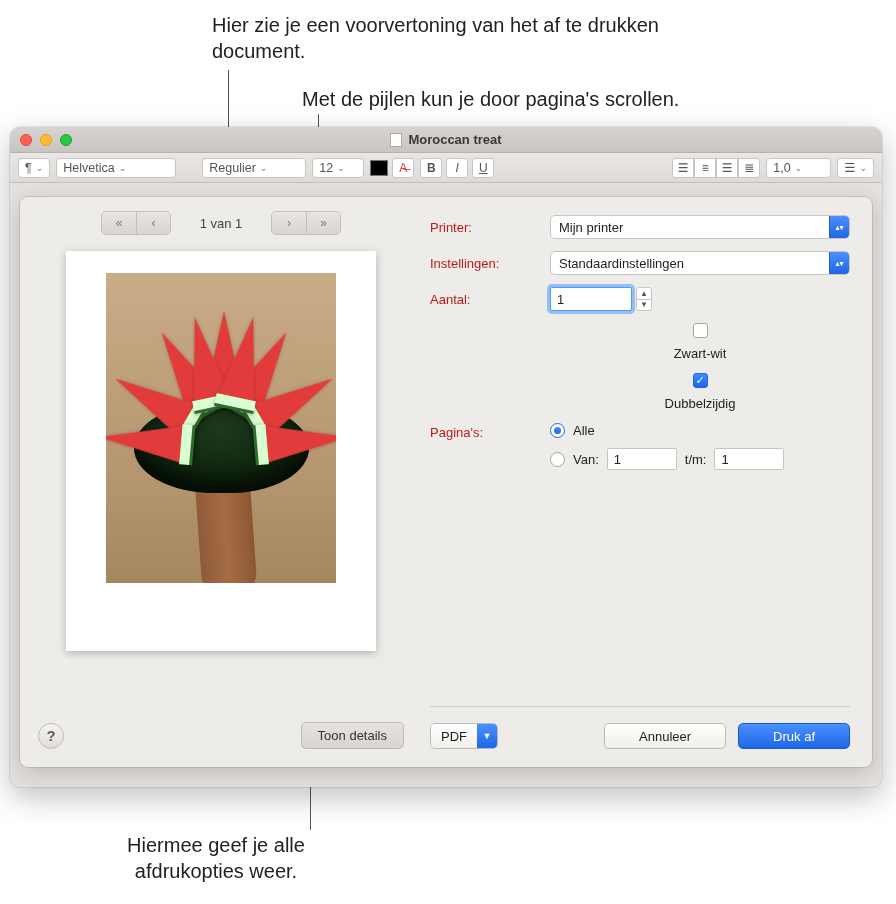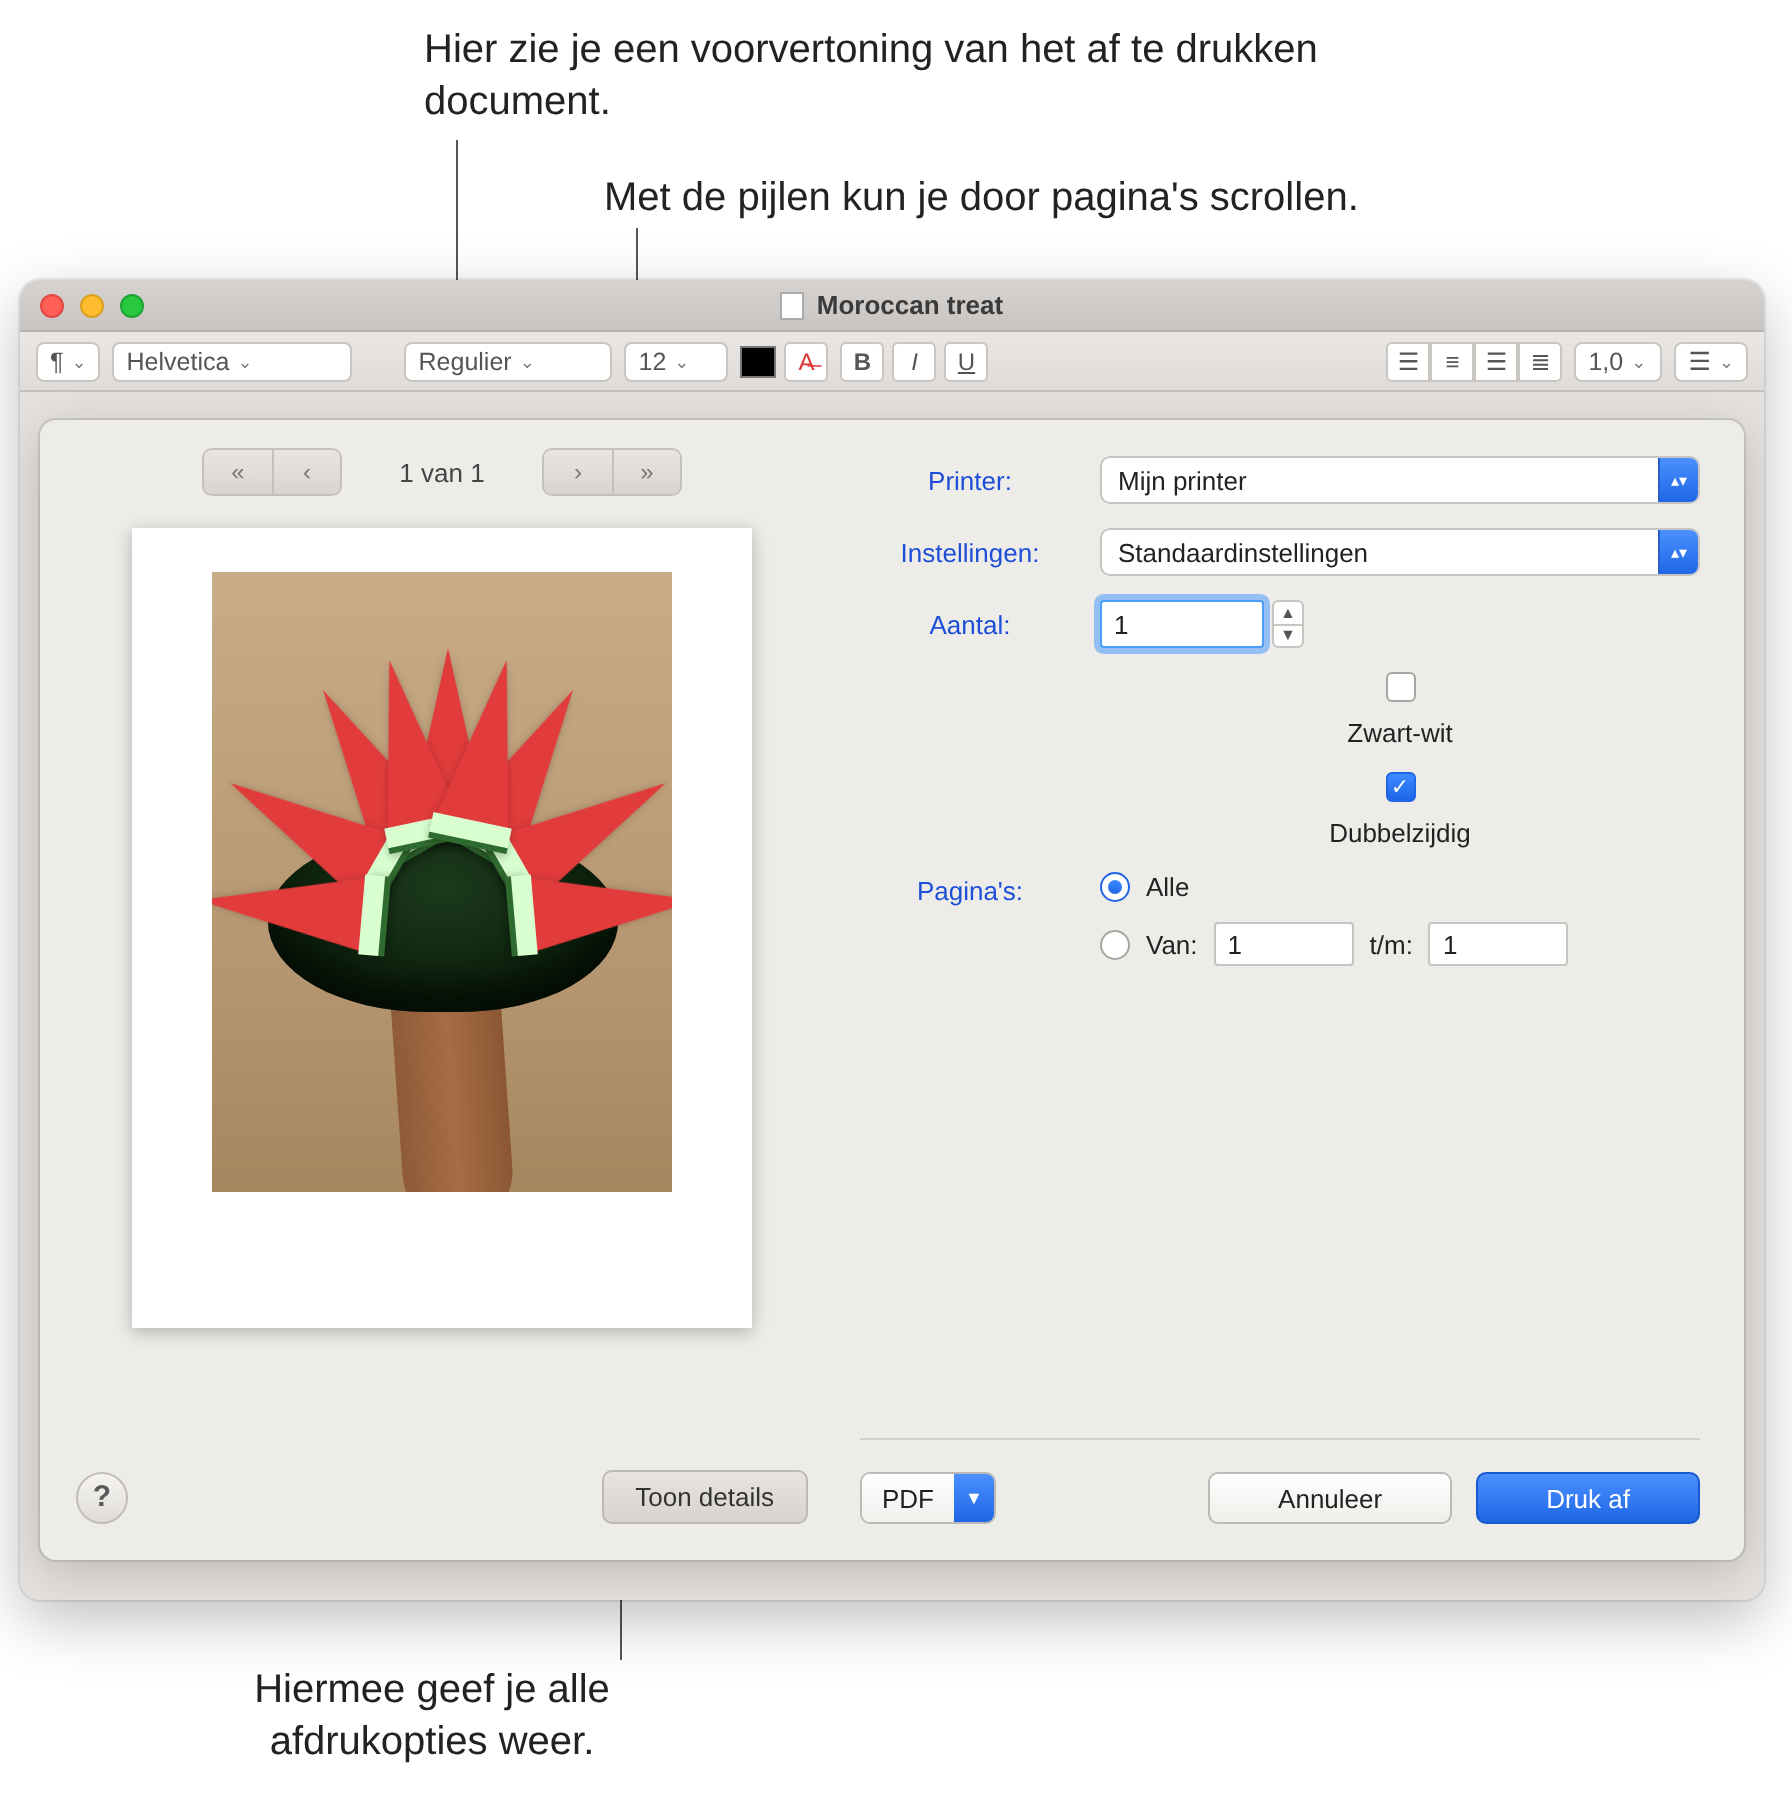--- a/index.html
+++ b/index.html
@@ -39,21 +39,21 @@
     text-align:left;
   }
   .callout.center{text-align:center;}
   .leader{
     position:absolute;
     background:#555;
   }
   
   .window{
     position:absolute;
-    left:10px; top:140px;
+    left:10px; top:127px;
     width:872px; height:660px;
     border-radius:10px;
     overflow:hidden;
     box-shadow:0 10px 30px rgba(0,0,0,.25), 0 0 0 1px rgba(0,0,0,.08);
     background:var(--panel);
   }
   .titlebar{
     height:26px;
     background:linear-gradient(#d6d3d0,#c7c4c1);
     display:flex;
@@ -231,21 +231,21 @@
     cursor:pointer;
   }
   .details-btn{
     padding:5px 16px;border-radius:5px;border:1px solid #bdbab6;
     background:linear-gradient(#e7e4e0,#d7d4d0);
     font-size:13px;color:#333;cursor:pointer;
   }
 
   
   .form{display:grid;grid-template-columns:110px 1fr;row-gap:12px;column-gap:10px;align-items:center;}
-  .lbl{font-size:13px;color:#1d4ed8;text-align:center;}
+  .lbl{font-size:13px;color:#b91c1c;text-align:left;}
   .popup{
     display:flex;align-items:center;justify-content:space-between;
     background:#fff;border:1px solid var(--field-border);border-radius:5px;
     height:24px;padding:0 0 0 8px;font-size:13px;color:#222;
     position:relative;min-width:290px;
   }
   .popup .cap{
     width:20px;height:100%;background:linear-gradient(#4a90ff,#1f66e6);
     border-radius:0 4px 4px 0;border-left:1px solid #2a5fc7;
     display:flex;flex-direction:column;align-items:center;justify-content:center;
@@ -363,21 +363,21 @@
         <div class="tb-btn" style="text-decoration:underline;">U</div>
       </div>
       <div class="spacer"></div>
       <div class="tb-aligns">
         <div class="tb-btn">☰</div>
         <div class="tb-btn">≡</div>
         <div class="tb-btn">☰</div>
         <div class="tb-btn">≣</div>
       </div>
       <div class="tb-group">
-        <div class="tb-pill" style="width:44px;text-align:center;">
+        <div class="tb-pill" style="width:65px;text-align:center;">
             <span>1,0</span>
             <span class="chev">⌄</span>
           </div>
       </div>
       <div class="tb-group">
         <div class="tb-pill">☰ <span class="chev">⌄</span></div>
       </div>
     </div>
 
     <div class="dialog-wrap">

